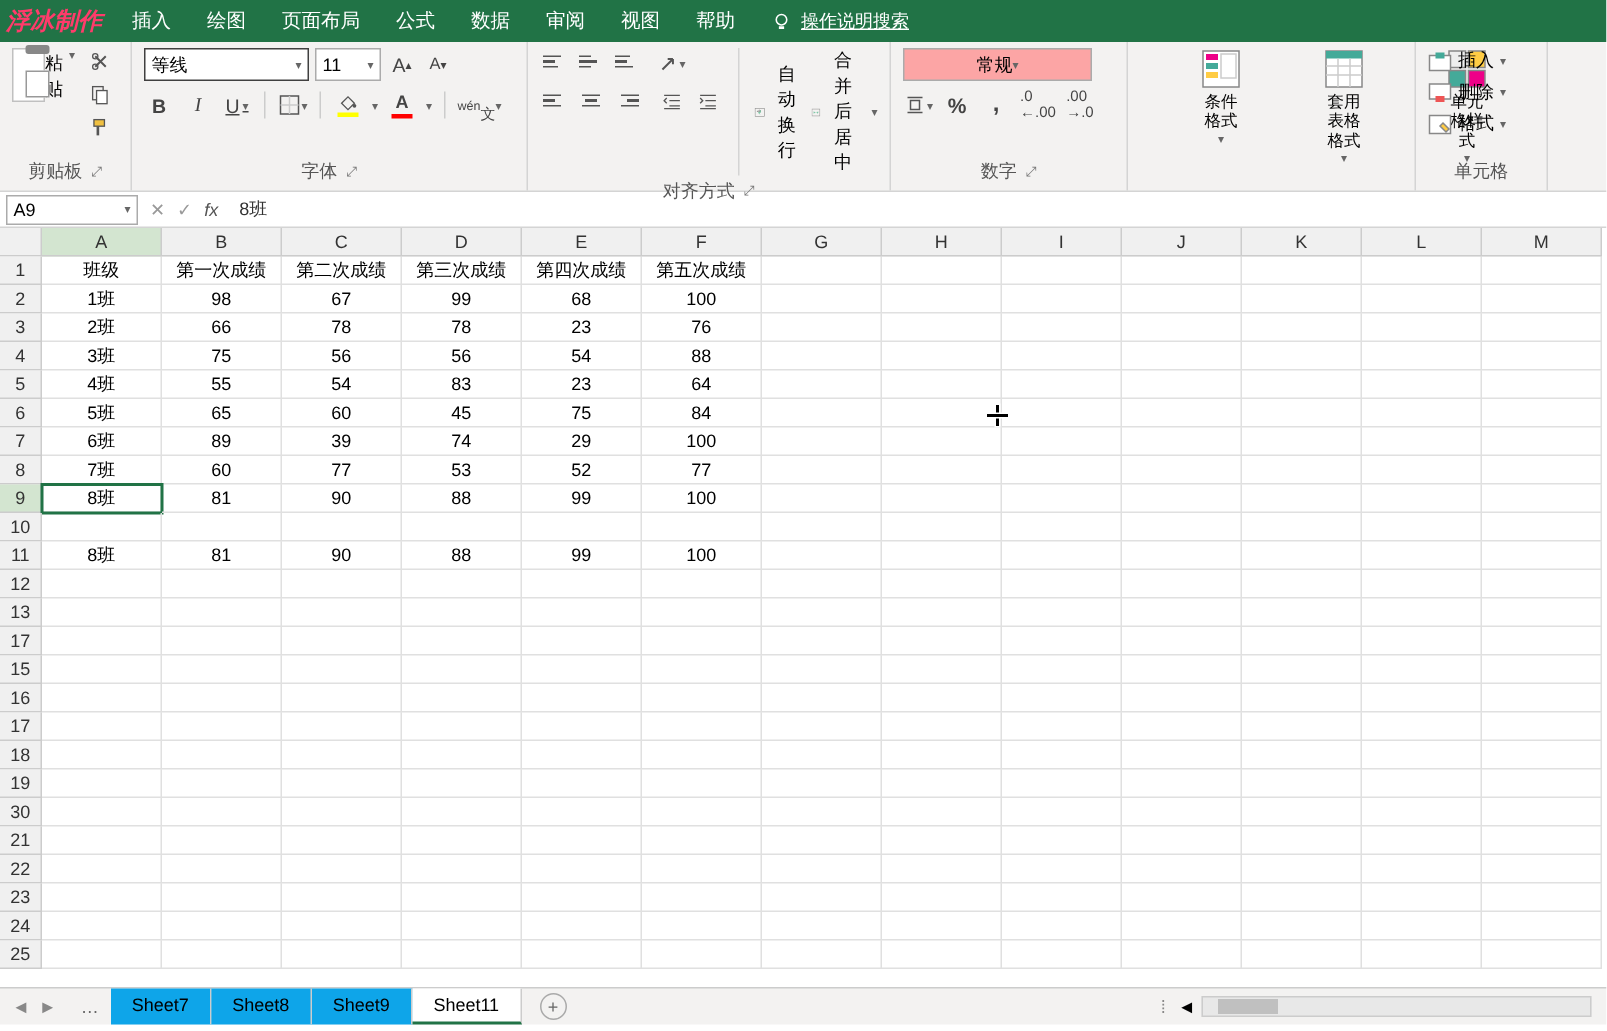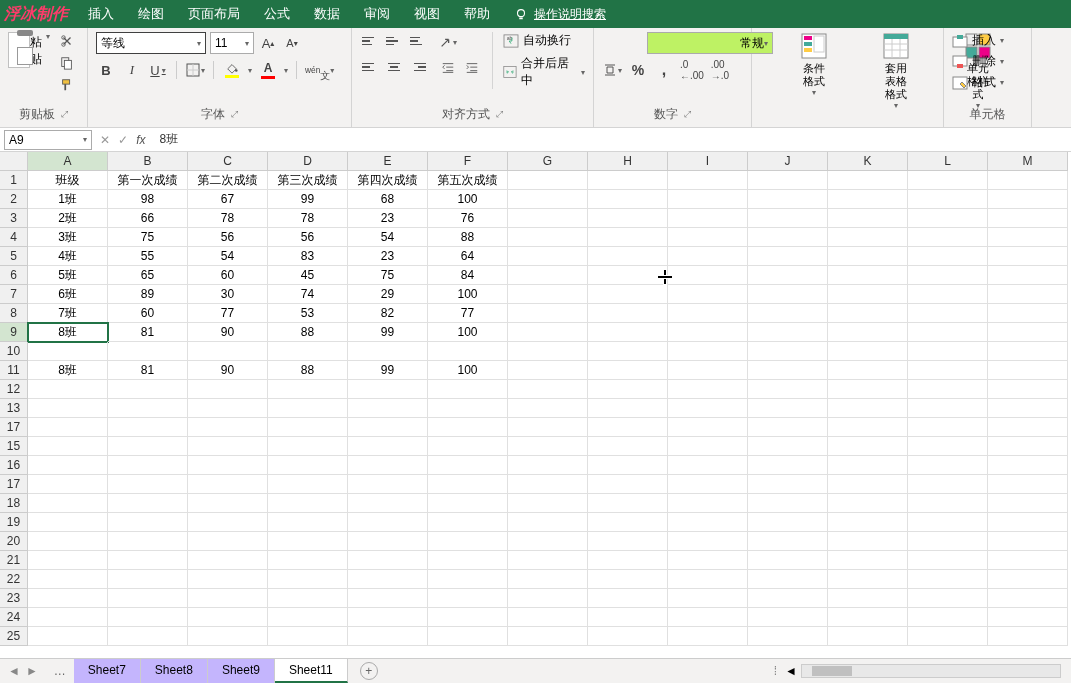--- a/index.html
+++ b/index.html
@@ -40,25 +40,25 @@
 .fbtn.i { font-style: italic; font-size: 13px; font-family: serif; }
 .fbtn.u { text-decoration: underline; font-size: 13px; }
 .color-bar { display: flex; flex-direction: column; align-items: center; }
 .color-bar .bar { width: 14px; height: 3px; margin-top: 1px; }
 
 
 .align-col { display: flex; flex-direction: column; gap: 6px; }
 .align-row { display: flex; gap: 4px; }
 .abtn { width: 20px; height: 18px; display: flex; flex-direction: column; justify-content: center; gap: 2px; padding: 0 2px; }
 .abtn span { height: 1.5px; background: #555; }
-.wrap-col { display: flex; flex-direction: column; gap: 6px; margin-left: 10px; border-left: 1px solid #d4d4d4; padding-left: 10px; }
+.wrap-col { display: flex; flex-direction: row; gap: 6px; margin-left: 10px; border-left: 1px solid #d4d4d4; padding-left: 10px; text-align: center; }
 .wrap-item { display: flex; align-items: center; gap: 4px; }
 
 
-.num-row1 .numfmt { width: 126px; height: 22px; border: 1px solid #ababab; background: #bef264; display: flex; align-items: center; padding: 0 4px; justify-content: flex-end; margin-bottom: 6px; margin-left: 45px; }
+.num-row1 .numfmt { width: 126px; height: 22px; border: 1px solid #ababab; background: #fca5a5; display: flex; align-items: center; padding: 0 4px; justify-content: center; margin-bottom: 6px; }
 .num-row2 { display: flex; gap: 6px; }
 
 
 .styles-body { display: flex; gap: 14px; }
 .style-btn { display: flex; flex-direction: column; align-items: center; width: 48px; margin-left: 40px; }
 .style-btn .sicon { width: 28px; height: 28px; margin-bottom: 2px; }
 .style-btn .lbl { font-size: 11px; text-align: center; line-height: 13px; }
 
 
 .cells-body { display: flex; flex-direction: column; gap: 4px; }
@@ -84,21 +84,21 @@
 .cursor-plus { position: absolute; left: 658px; top: 118px; width: 14px; height: 14px; pointer-events: none; }
 .cursor-plus::before, .cursor-plus::after { content: ""; position: absolute; background: #000; }
 .cursor-plus::before { left: 6px; top: 0; width: 2px; height: 14px; box-shadow: 0 0 0 1px #fff; }
 .cursor-plus::after { top: 6px; left: 0; width: 14px; height: 2px; box-shadow: 0 0 0 1px #fff; }
 
 
 .sheettabs { height: 25px; border-top: 1px solid #ccc; background: #f3f2f1; display: flex; align-items: center; }
 .nav-arrows { display: flex; gap: 6px; padding: 0 8px; color: #888; }
 .dots { padding: 0 8px; color: #666; }
 .tabs { display: flex; }
-.tab { padding: 4px 14px; border-right: 1px solid #ccc; background: #c4b5fd; cursor: pointer; }
+.tab { padding: 4px 14px; border-right: 1px solid #ccc; background: #0ea5e9; cursor: pointer; }
 .tab.active { background: #fff; border-bottom: 2px solid #217346; font-weight: 500; }
 .addsheet { margin-left: 12px; width: 18px; height: 18px; border: 1px solid #aaa; border-radius: 50%; display: flex; align-items: center; justify-content: center; color: #666; }
 .hscroll-placeholder { flex: 1; display: flex; justify-content: flex-end; padding-right: 10px; }
 .hscroll { width: 260px; height: 14px; background: #e8e8e8; border: 1px solid #ccc; position: relative; }
 .hscroll .thumb { position: absolute; left: 10px; top: 1px; width: 40px; height: 10px; background: #c0c0c0; }
 
 svg { display: block; }
 </style>
 </head>
 <body>
@@ -495,37 +495,37 @@
       <div class="cell"></div>
       <div class="cell"></div>
       <div class="cell"></div>
       <div class="cell"></div>
       <div class="cell"></div>
       <div class="cell"></div>
       <div class="cell"></div>
       <div class="rowhdr">7</div>
       <div class="cell">6班</div>
       <div class="cell">89</div>
-      <div class="cell">30</div>
+      <div class="cell">39</div>
       <div class="cell">74</div>
       <div class="cell">29</div>
       <div class="cell">100</div>
       <div class="cell"></div>
       <div class="cell"></div>
       <div class="cell"></div>
       <div class="cell"></div>
       <div class="cell"></div>
       <div class="cell"></div>
       <div class="cell"></div>
       <div class="rowhdr">8</div>
       <div class="cell">7班</div>
       <div class="cell">60</div>
       <div class="cell">77</div>
       <div class="cell">53</div>
-      <div class="cell">82</div>
+      <div class="cell">52</div>
       <div class="cell">77</div>
       <div class="cell"></div>
       <div class="cell"></div>
       <div class="cell"></div>
       <div class="cell"></div>
       <div class="cell"></div>
       <div class="cell"></div>
       <div class="cell"></div>
       <div class="rowhdr sel">9</div>
       <div class="cell active">8班</div>
@@ -674,21 +674,21 @@
       <div class="cell"></div>
       <div class="cell"></div>
       <div class="cell"></div>
       <div class="cell"></div>
       <div class="cell"></div>
       <div class="cell"></div>
       <div class="cell"></div>
       <div class="cell"></div>
       <div class="cell"></div>
       <div class="cell"></div>
-      <div class="rowhdr">20</div>
+      <div class="rowhdr">30</div>
       <div class="cell"></div>
       <div class="cell"></div>
       <div class="cell"></div>
       <div class="cell"></div>
       <div class="cell"></div>
       <div class="cell"></div>
       <div class="cell"></div>
       <div class="cell"></div>
       <div class="cell"></div>
       <div class="cell"></div>

